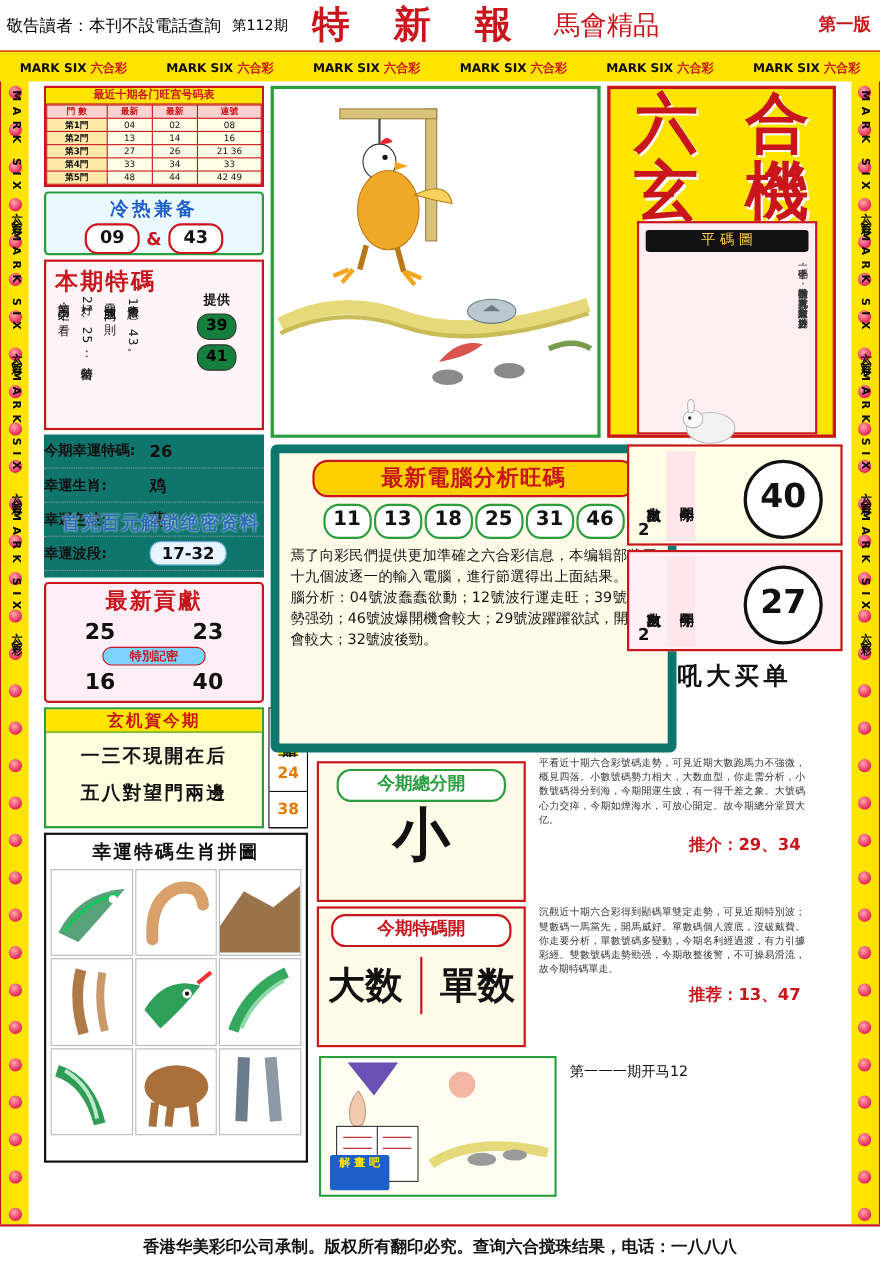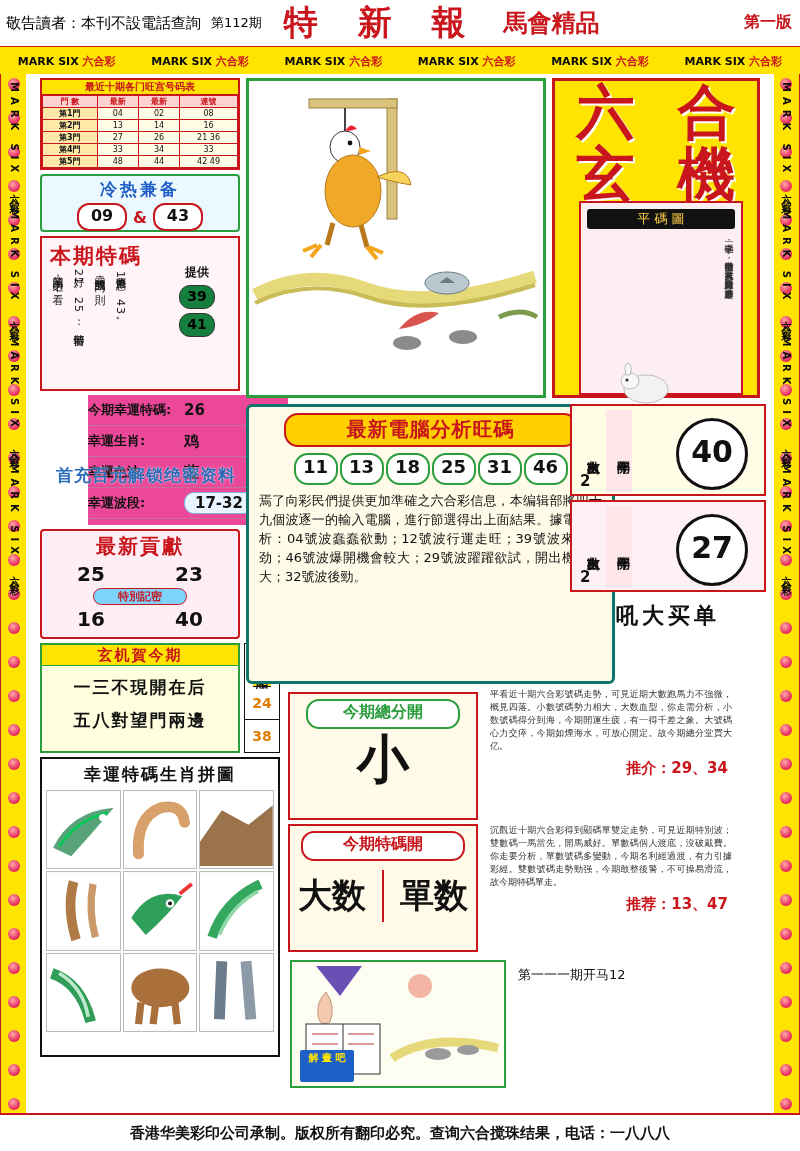--- a/index.html
+++ b/index.html
@@ -15,21 +15,21 @@
     position:absolute;left:0;top:0;width:800px;height:46px;
     background:#fff;border-bottom:2px solid #c9161d;
     display:flex;align-items:center;
   }
   .mh-left{font-size:15px;color:#000;padding-left:6px;white-space:nowrap;font-family:"DejaVu Sans",sans-serif;}
   .mh-issue{font-size:13px;color:#000;padding-left:10px;white-space:nowrap;}
   .mh-title{
     flex:0 0 auto;margin-left:22px;font-size:34px;font-weight:bold;color:#c9161d;
     letter-spacing:14px;white-space:nowrap;
   }
-  .mh-brand{margin-left:24px;font-size:24px;font-weight:bold;color:#c9161d;white-space:nowrap;}
+  .mh-brand{margin-left:24px;font-size:24px;font-weight:normal;color:#c9161d;white-space:nowrap;}
   .mh-edition{position:absolute;right:8px;top:12px;font-size:16px;color:#c9161d;font-weight:bold;}
 
   
   .marksix-band{
     position:absolute;left:0;top:46px;width:800px;height:28px;
     background:#ffe400;border-top:1px solid #c9161d;border-bottom:1px solid #c9161d;
     display:flex;align-items:center;justify-content:space-around;
   }
   .ms-item{font-size:11px;font-weight:bold;color:#0a0a0a;white-space:nowrap;}
   .ms-item .red{color:#c9161d;}
@@ -79,21 +79,21 @@
   .tema{left:14px;top:162px;width:200px;height:155px;border:2px solid #c9161d;background:#fff4f7;}
   .tema-t{font-size:21px;font-weight:bold;color:#c9161d;letter-spacing:2px;margin:4px 0 0 8px;}
   .tema-right{position:absolute;right:6px;top:26px;width:70px;text-align:center;}
   .tema-sub{font-size:12px;color:#111;font-weight:bold;}
   .tema-ball{width:34px;height:22px;border:1px solid #333;border-radius:11px;background:#15803d;
     margin:4px auto 0;font-size:14px;font-weight:bold;line-height:20px;text-align:center;}
   .vtext{writing-mode:vertical-rl;font-size:11px;line-height:15px;color:#111;letter-spacing:1px;}
   .tema-cols{position:absolute;left:8px;top:30px;height:112px;display:flex;gap:6px;}
 
   
-  .lucky{left:14px;top:321px;width:200px;height:130px;background:#ec4899;margin-left:48px;}
+  .lucky{left:14px;top:321px;width:200px;height:130px;background:#0f766e;}
   .lk-row{height:30px;border-bottom:1px dotted #999;display:flex;align-items:center;font-size:13px;color:#111;}
   .lk-label{width:96px;font-weight:bold;}
   .lk-val{font-weight:bold;font-size:15px;}
   .lk-pill{background:#e8f4ff;border:1px solid #7ab7e8;border-radius:10px;padding:1px 10px;font-weight:bold;}
 
   
   .watermark{position:absolute;left:30px;top:390px;font-size:17px;color:#2b6cb8;font-weight:bold;
     text-shadow:0 0 2px #fff;letter-spacing:1px;}
 
   
@@ -125,21 +125,21 @@
   .illus{left:220px;top:4px;width:300px;height:320px;border:3px solid #2a9d3d;background:#fff;}
   
   .banner{left:526px;top:4px;width:208px;height:320px;border:3px solid #c9161d;background:#ffe400;}
   .bn-char{font-size:58px;font-weight:bold;color:#c9161d;text-align:center;line-height:62px;
     font-family:"DejaVu Serif","Liberation Serif",serif;text-shadow:2px 2px 0 #fff;}
   .scroll{position:absolute;left:24px;top:120px;width:160px;height:190px;background:#fdeef2;border:2px solid #c9161d;}
   .scroll-hd{background:#111;color:#ffd24a;font-size:13px;text-align:center;height:20px;line-height:20px;margin:6px;border-radius:3px;}
   .scroll-txt{writing-mode:vertical-rl;font-size:9px;line-height:12px;color:#333;height:120px;margin:2px 6px;}
 
   
-  .analysis{left:220px;top:330px;width:369px;height:280px;border:3px solid #0f766e;background:#fffbe8;border-radius:6px;}
+  .analysis{left:220px;top:330px;width:369px;height:280px;border:8px solid #0f766e;background:#fffbe8;border-radius:6px;}
   .an-title{margin:6px auto 0;width:290px;height:30px;background:#ffcf00;border:2px solid #c9161d;border-radius:14px;
     text-align:center;line-height:28px;font-size:20px;font-weight:bold;color:#c9161d;letter-spacing:1px;}
   .an-nums{display:flex;justify-content:center;gap:2px;margin-top:6px;}
   .an-num{width:40px;height:28px;border:2px solid #2a9d3d;border-radius:14px;background:#fff;
     font-size:18px;font-weight:bold;color:#111;text-align:center;line-height:24px;}
   .an-body{font-size:13px;line-height:19px;color:#111;margin:6px 10px 0;text-align:justify;}
 
   
   .freq{position:absolute;width:196px;height:92px;border:2px solid #c9161d;background:#fffde6;}
   .freq.a{left:544px;top:330px;}

